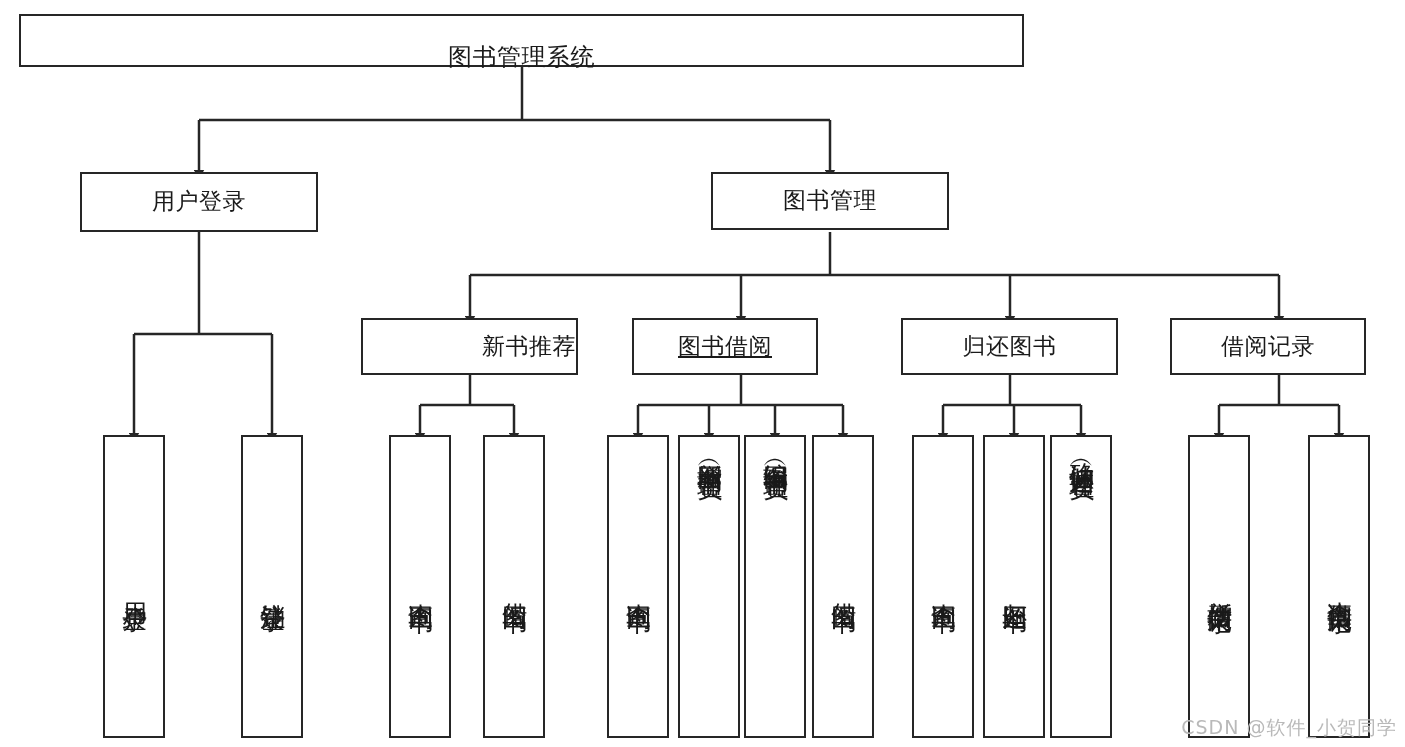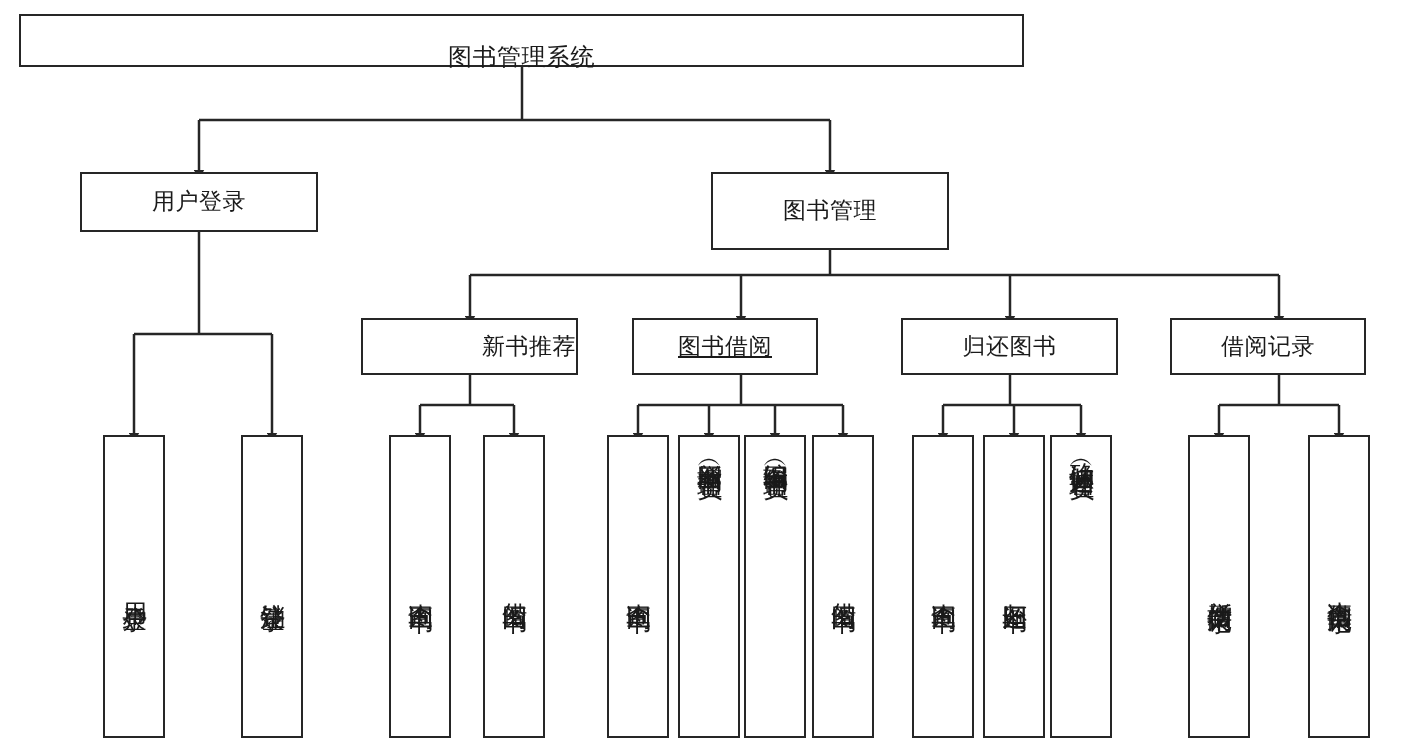--- a/index.html
+++ b/index.html
@@ -126,21 +126,21 @@
       </g>
   </svg>
 
   <div id="nodes-layer">
       <div class="node horiz root" style="left: 19px; top: 14px; width: 1005px; height: 53px;">
         <span class="node-label">图书管理系统</span>
       </div>
       <div class="node horiz" style="left: 80px; top: 172px; width: 238px; height: 60px;">
         <span class="node-label">用户登录</span>
       </div>
-      <div class="node horiz" style="left: 711px; top: 172px; width: 238px; height: 78px;">
+      <div class="node horiz" style="left: 711px; top: 172px; width: 238px; height: 58px;">
         <span class="node-label">图书管理</span>
       </div>
       <div class="node horiz" style="left: 361px; top: 318px; width: 217px; height: 57px; justify-content: flex-end;">
         <span class="node-label">新书推荐</span>
       </div>
       <div class="node horiz" style="left: 632px; top: 318px; width: 186px; height: 57px; text-decoration: underline;">
         <span class="node-label">图书借阅</span>
       </div>
       <div class="node horiz" style="left: 901px; top: 318px; width: 217px; height: 57px;">
         <span class="node-label">归还图书</span>
@@ -182,13 +182,14 @@
         <span class="node-label">确认归还（管理员）</span>
       </div>
       <div class="node vert centered" style="left: 1188px; top: 435px; width: 62px; height: 303px;">
         <span class="node-label">新增借阅记录</span>
       </div>
       <div class="node vert centered" style="left: 1308px; top: 435px; width: 62px; height: 303px;">
         <span class="node-label">查询借阅记录</span>
       </div>
     </div>
 
+  <div id="watermark">CSDN @软件_小贺同学</div>
 </div>
 
 </body></html>

